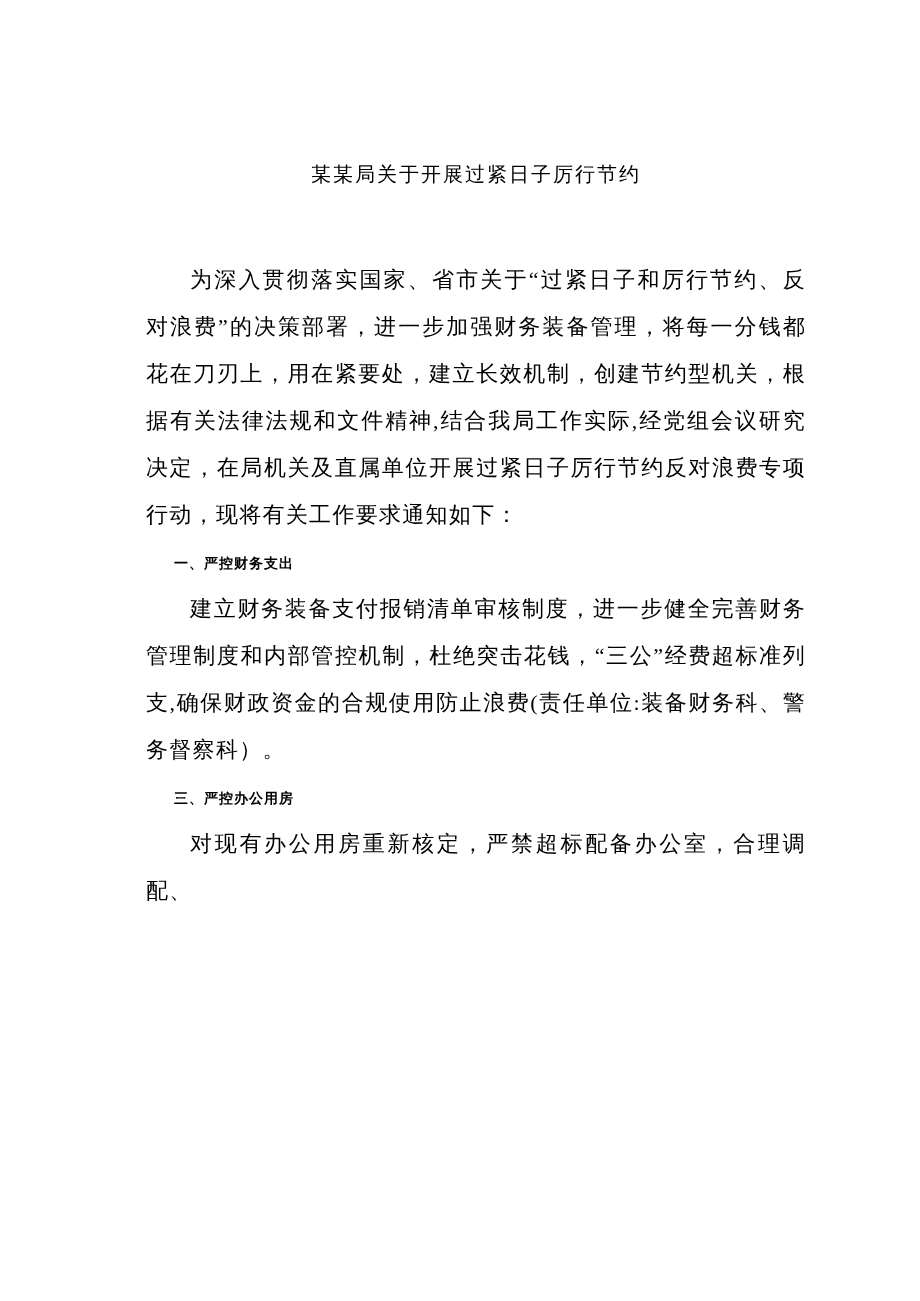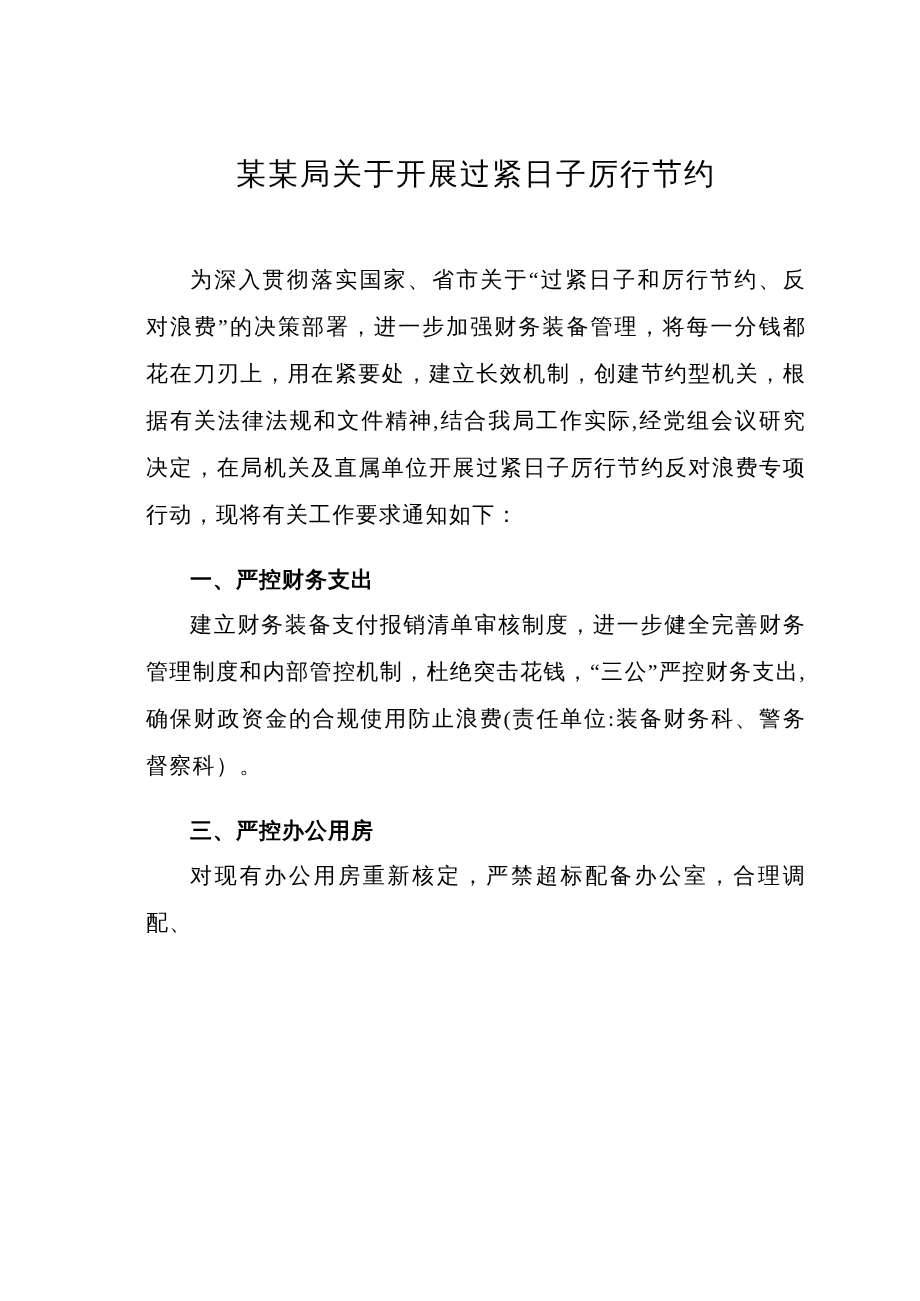--- a/index.html
+++ b/index.html
@@ -11,61 +11,61 @@
   }
   .page {
     width: 920px;
     min-height: 1301px;
     background: #ffffff;
     padding: 150px 114px 80px 146px;
   }
   .doc-title {
     font-family: "Liberation Serif", serif;
     font-weight: 400;
-    font-size: 30px;
+    font-size: 20px;
     line-height: 48px;
     letter-spacing: 2px;
     text-align: center;
     margin-bottom: 58px;
   }
   .title-line { display: block; }
   .para {
     font-family: "Liberation Serif", serif;
     font-size: 22px;
     line-height: 47px;
     letter-spacing: 1.3px;
     text-align: justify;
     text-justify: inter-character;
     text-indent: 2em;
     word-break: break-all;
   }
   .heading {
-    font-family: Liberation Serif, serif;
+    font-family: Liberation Mono, monospace;
     font-weight: 700;
-    font-size: 22px;
+    font-size: 14px;
     line-height: 42px;
     letter-spacing: 1px;
     text-indent: 2em;
-    margin-top: 21px;
+    margin-top: 5px;
   }
 </style>
 </head>
 <body>
 
 <div class="page">
 
   <h1 class="doc-title">
     <span class="title-line">某某局关于开展过紧日子厉行节约</span>
   </h1>
 
   <p class="para">为深入贯彻落实国家、省市关于“过紧日子和厉行节约、反对浪费”的决策部署，进一步加强财务装备管理，将每一分钱都花在刀刃上，用在紧要处，建立长效机制，创建节约型机关，根据有关法律法规和文件精神,结合我局工作实际,经党组会议研究决定，在局机关及直属单位开展过紧日子厉行节约反对浪费专项行动，现将有关工作要求通知如下：</p>
 
   <h2 class="heading">一、严控财务支出</h2>
 
-  <p class="para">建立财务装备支付报销清单审核制度，进一步健全完善财务管理制度和内部管控机制，杜绝突击花钱，“三公”严控财务支出,确保财政资金的合规使用防止浪费(责任单位:装备财务科、警务督察科）。</p>
+  <p class="para">建立财务装备支付报销清单审核制度，进一步健全完善财务管理制度和内部管控机制，杜绝突击花钱，“三公”经费超标准列支,确保财政资金的合规使用防止浪费(责任单位:装备财务科、警务督察科）。</p>
 
 
 
   <h2 class="heading">三、严控办公用房</h2>
 
   <p class="para">对现有办公用房重新核定，严禁超标配备办公室，合理调配、</p>
 
 </div>
 
 </body></html>

